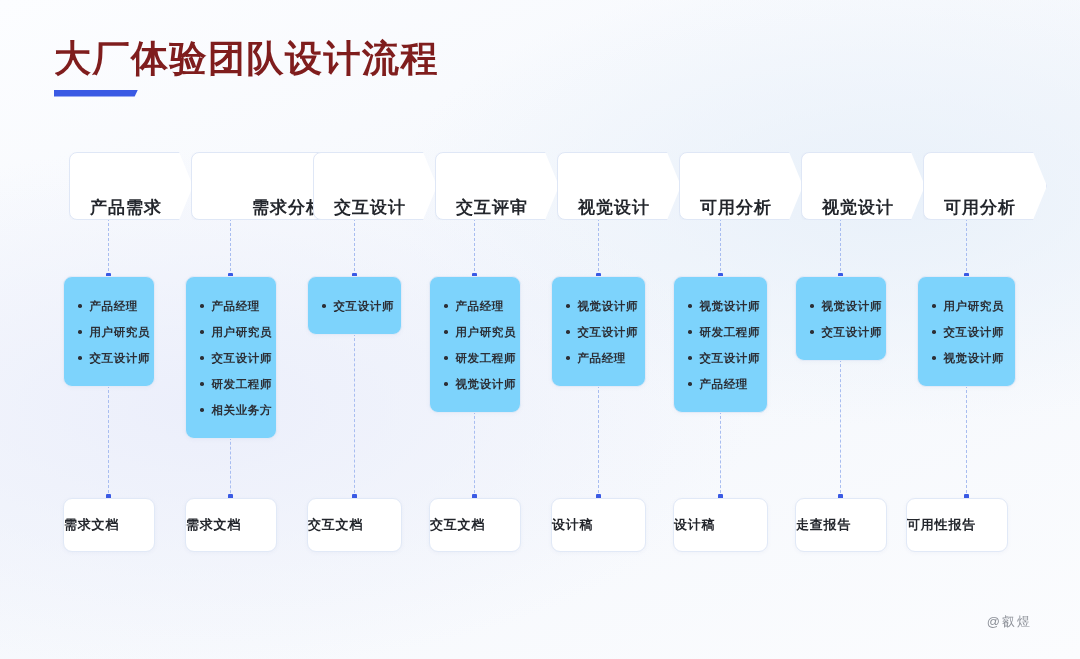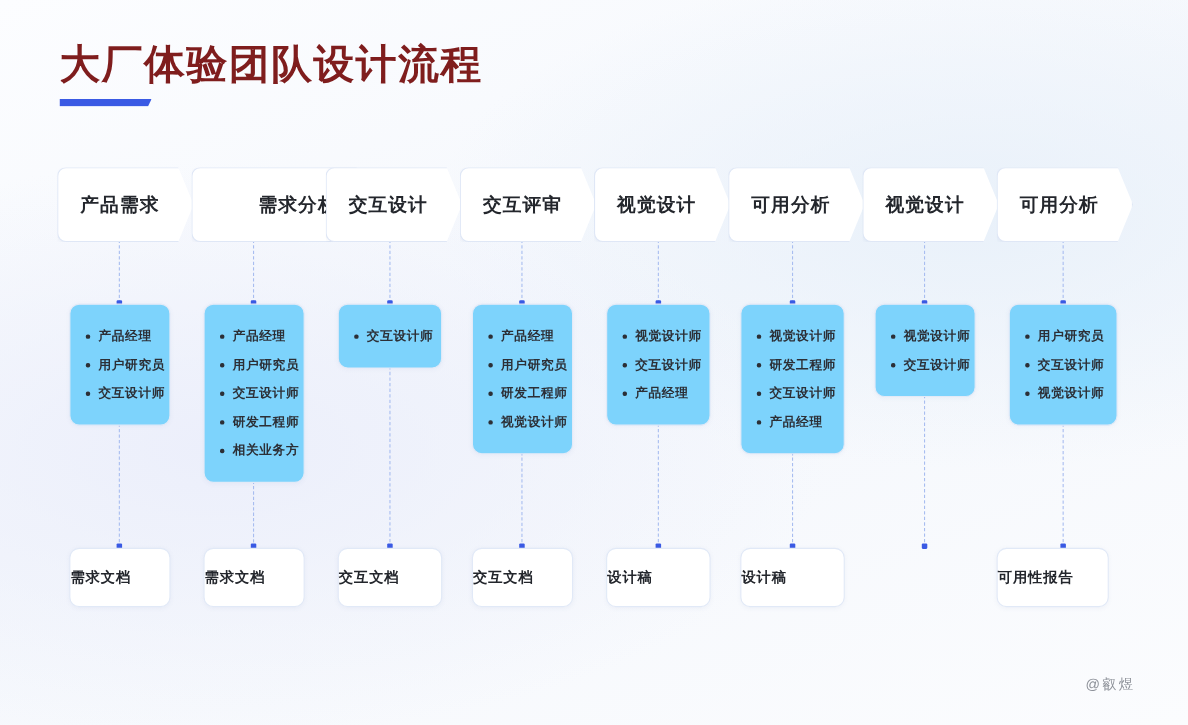--- a/index.html
+++ b/index.html
@@ -39,24 +39,25 @@
   .dot{
     position:absolute;width:5px;height:5px;background:#3a5ae4;
     border-radius:1px;
   }
 
   
   .stage{
     position:absolute;top:0;height:66px;
     background:#ffffff;
     border:1px solid #dfe7f6;
-    display:flex;align-items:center;justify-content:center;
+    display:flex;align-items:flex-end;justify-content:center;
     box-shadow:0 1px 3px rgba(70,95,160,.05);
     clip-path:polygon(0 0, calc(100% - 14px) 0, 100% 50%, calc(100% - 14px) 100%, 0 100%, 0 100%);
     border-radius:8px;
+    margin-left:17px;
   }
   .stage-label{
     font-size:17px;font-weight:bold;color:#23262c;
     letter-spacing:1px;white-space:nowrap;
     transform:translateX(-5px);
   }
 
   
   .roles{
     position:absolute;
@@ -282,20 +283,23 @@
       <div class="roles" style="left: 795px; top: 124px; width: 90px;">
         <div class="role-item">
           <span class="role-bullet"></span>
           <span>视觉设计师</span>
         </div>
         <div class="role-item">
           <span class="role-bullet"></span>
           <span>交互设计师</span>
         </div>
       </div>
+      <div class="deliverable" style="left: 795px; top: 346px; width: 90px;">
+        <div class="deliverable-label">走查报告</div>
+      </div>
       <div class="connector" style="left: 965.5px; top: 66px; height: 58px;"></div>
       <div class="connector" style="left: 965.5px; top: 233px; height: 113px;"></div>
       <div class="dot" style="left: 963.5px; top: 57px;"></div>
       <div class="dot" style="left: 963.5px; top: 121px;"></div>
       <div class="dot" style="left: 963.5px; top: 229px;"></div>
       <div class="dot" style="left: 963.5px; top: 342px;"></div>
       <div class="stage" style="left: 906px; width: 122px;">
         <div class="stage-label">可用分析</div>
       </div>
       <div class="roles" style="left: 917px; top: 124px; width: 97px;">

